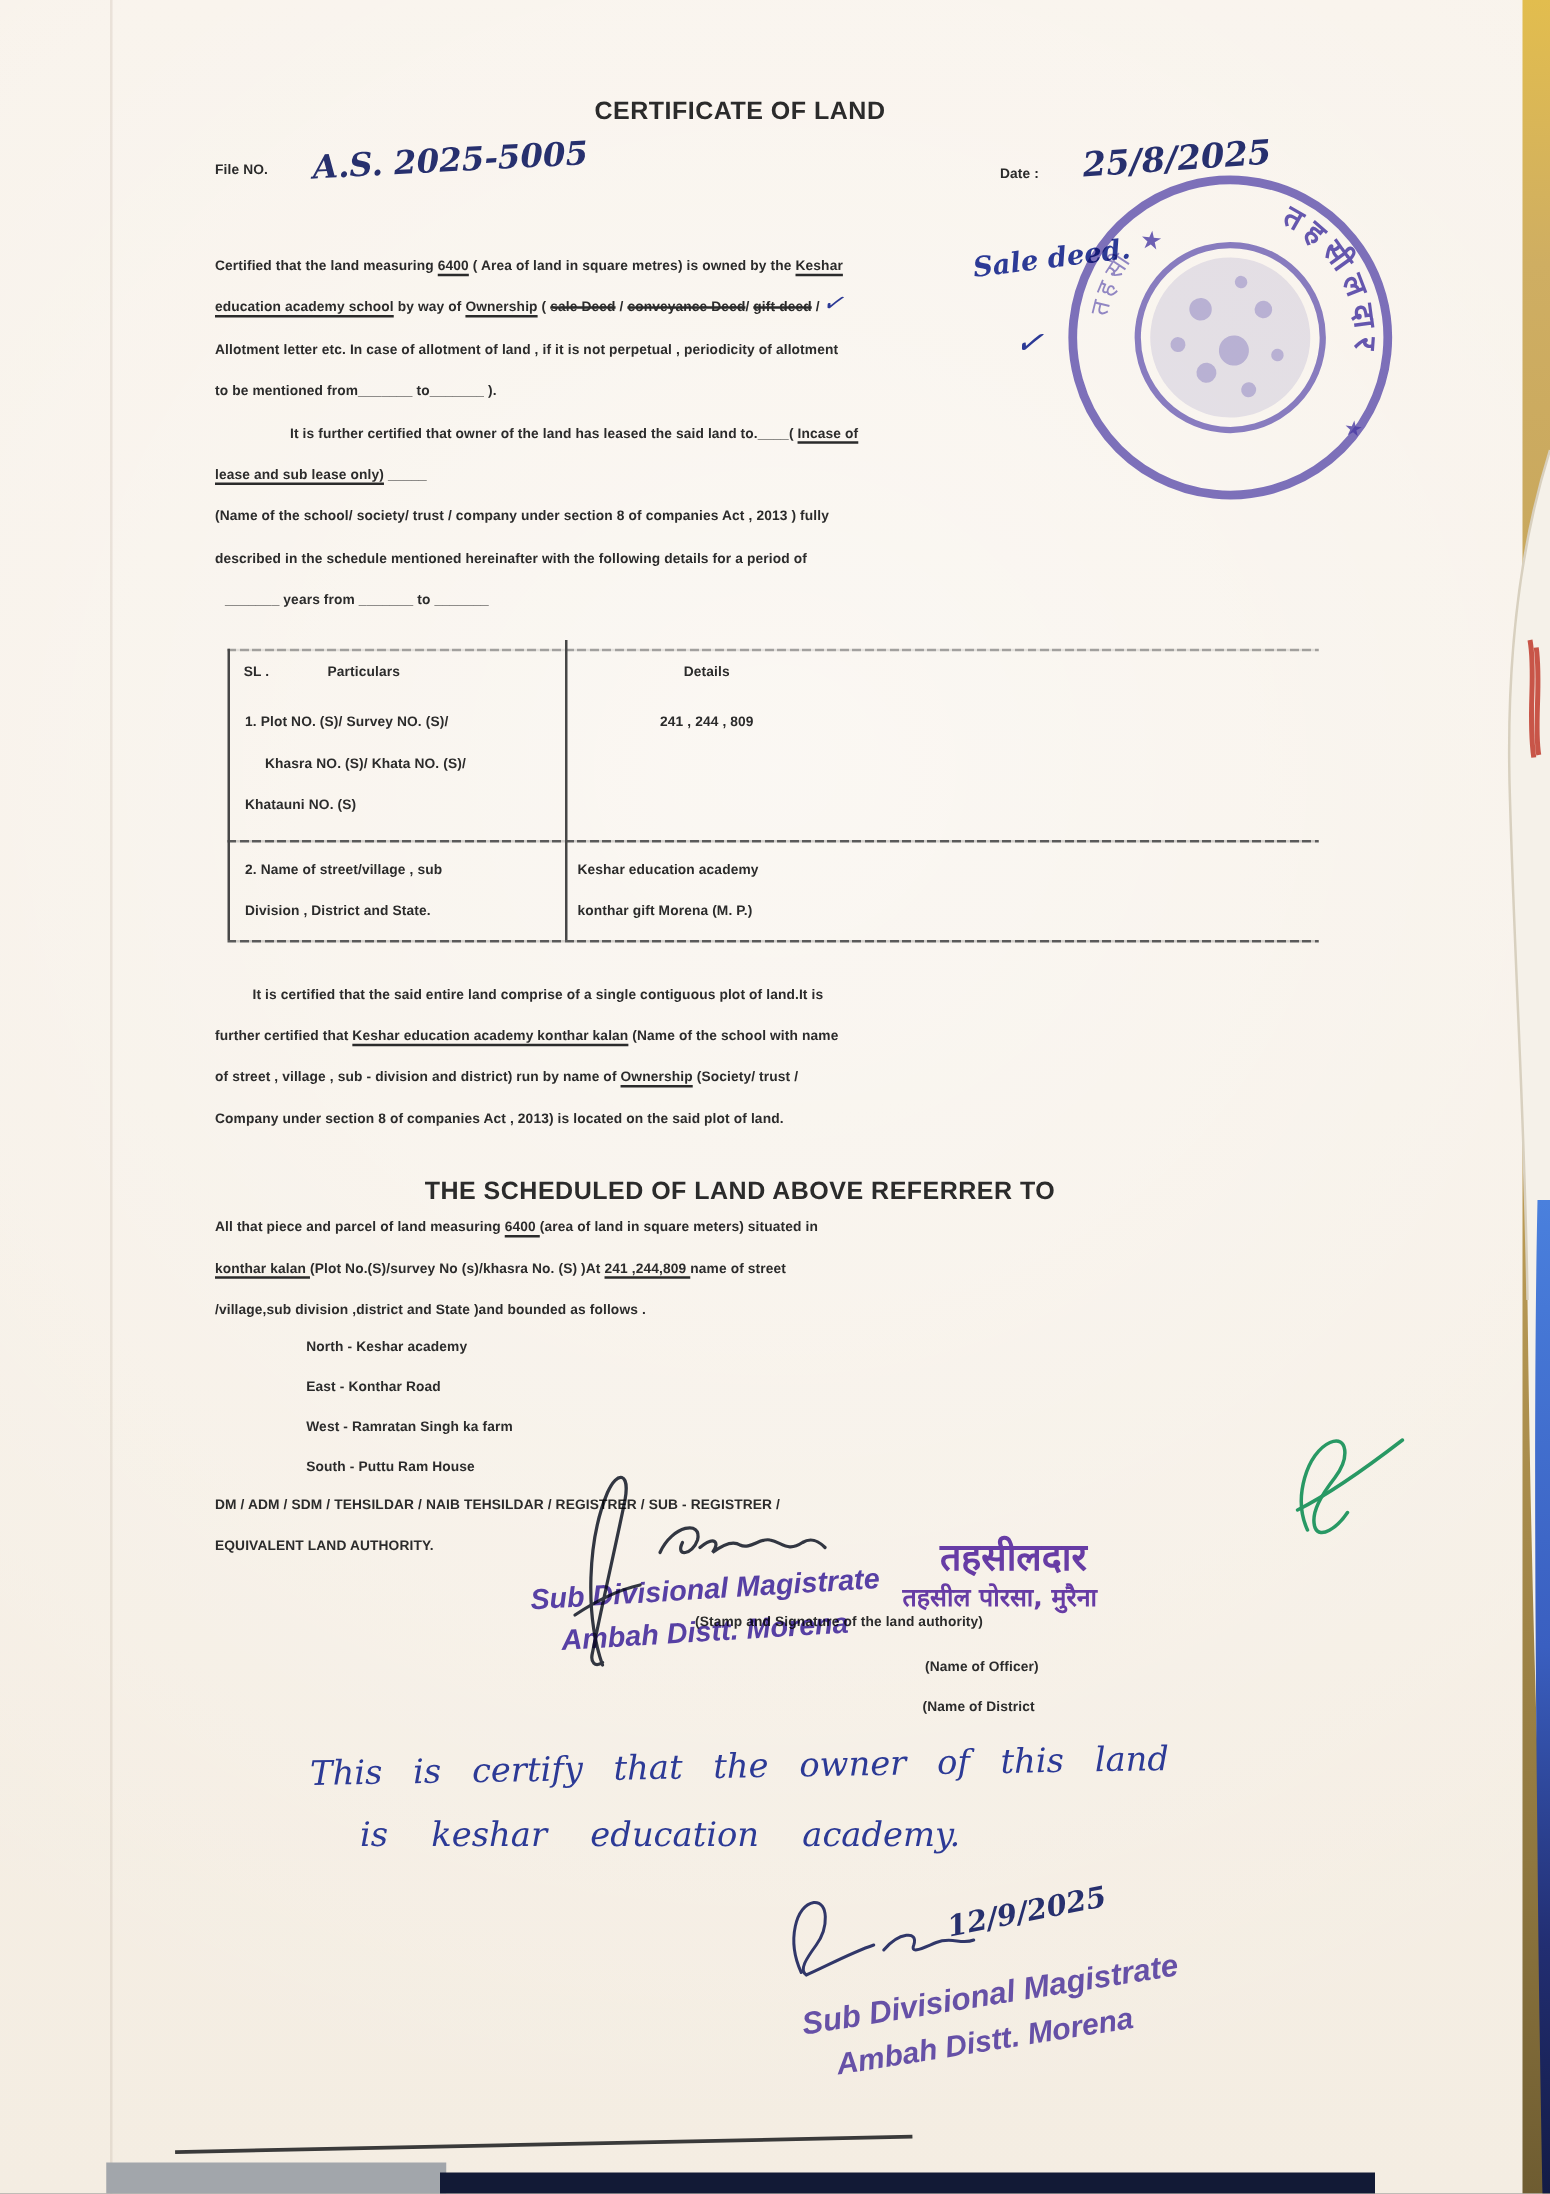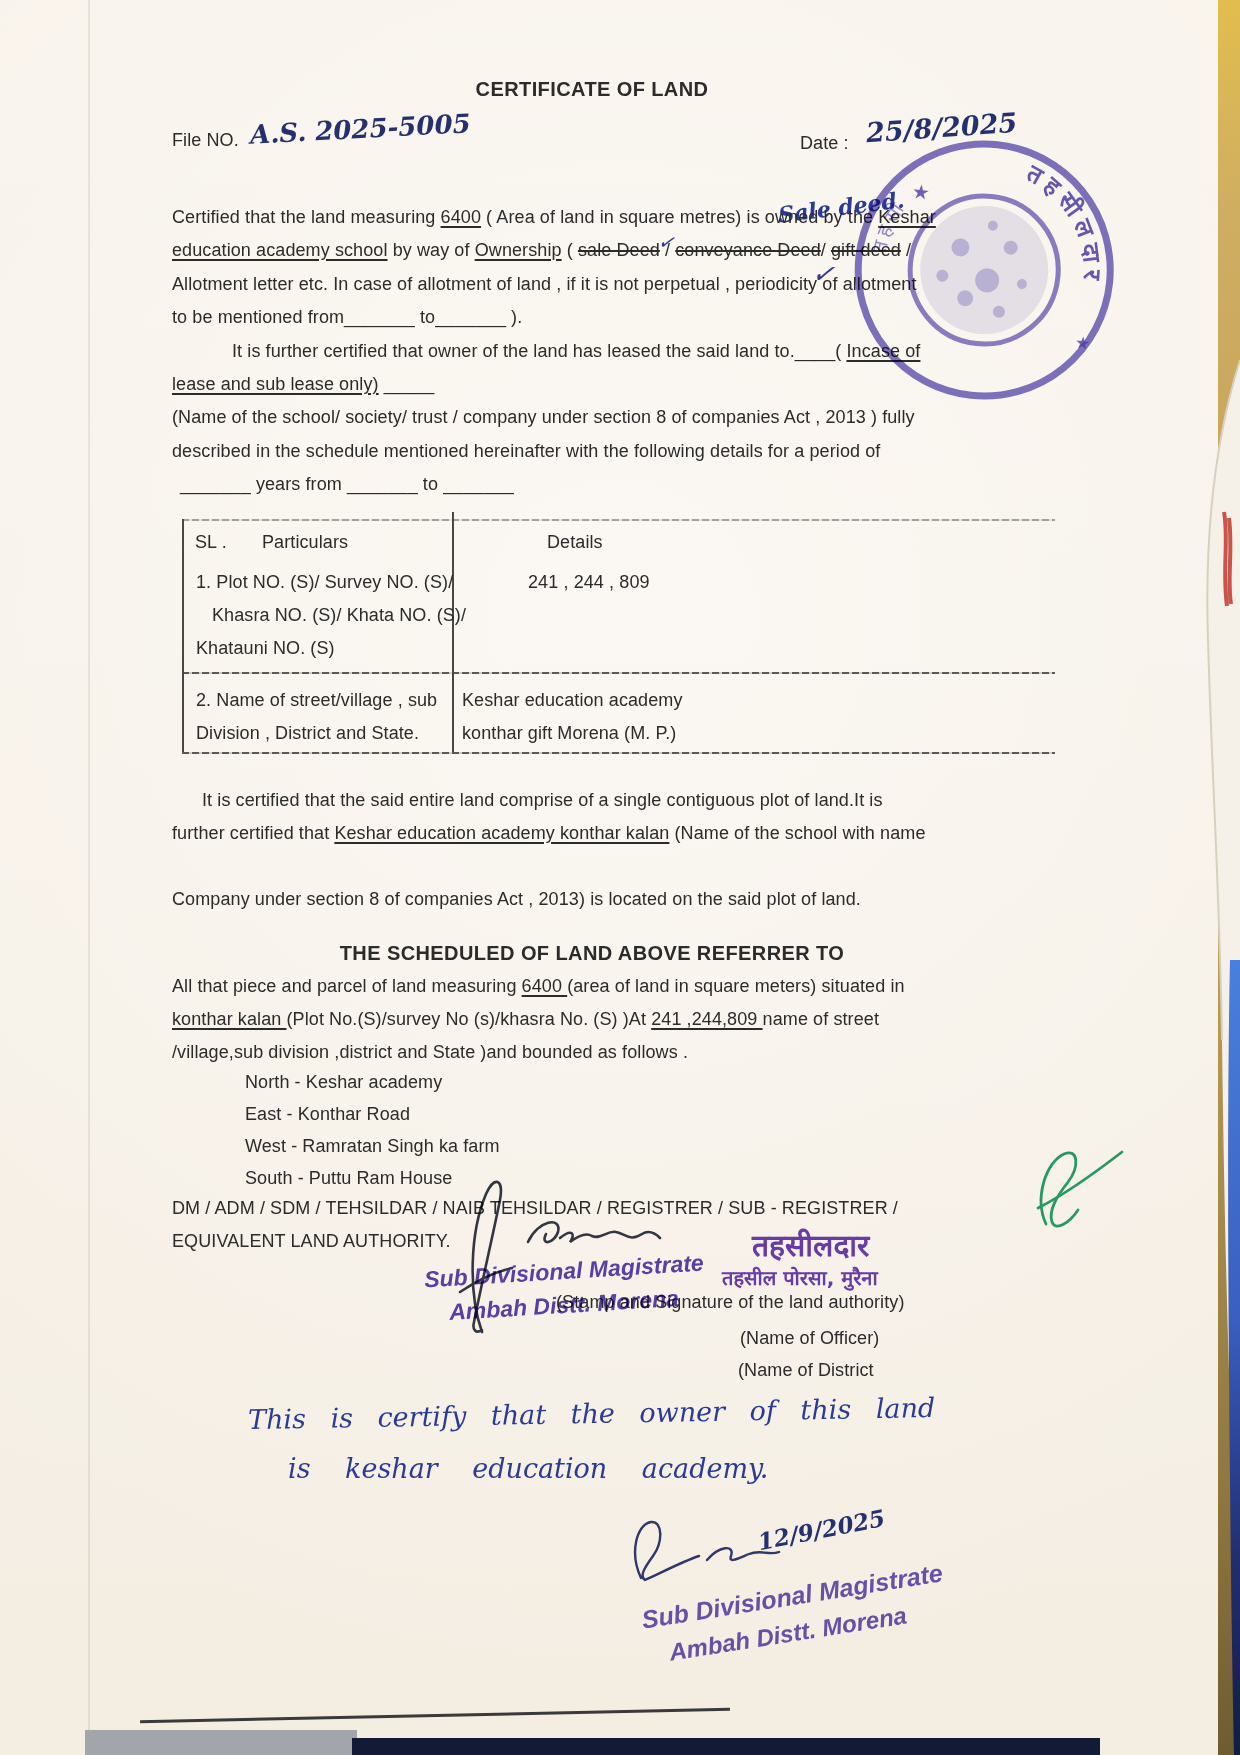--- a/index.html
+++ b/index.html
@@ -3,21 +3,21 @@
 <meta charset="utf-8">
 <style>
   html,body{margin:0;padding:0;background:#777;}
   .canvas{
     position:relative;width:1240px;height:1755px;overflow:hidden;
     font-family:"Liberation Sans",sans-serif;
     background:
       radial-gradient(130% 90% at 50% 35%, rgba(255,255,255,0.5), rgba(255,255,255,0) 70%),
       linear-gradient(#f8f2ea,#f4ede2);
   }
-  .pr{position:absolute;white-space:nowrap;font-weight:400;font-size:18px;color:#2b2b2b;letter-spacing:0.1px;}
+  .pr{position:absolute;white-space:nowrap;font-weight:700;font-size:11px;color:#2b2b2b;letter-spacing:0.1px;}
   .pr .u{text-decoration:underline;text-decoration-thickness:1.8px;text-underline-offset:3px;}
   .pr .st{text-decoration:line-through;text-decoration-thickness:2.2px;}
   .head{font-weight:700;font-size:20px;letter-spacing:0.4px;}
   .hw{position:absolute;white-space:nowrap;font-family:"DejaVu Serif",serif;font-style:italic;color:#2c3a96;}
   .stamp{position:absolute;white-space:nowrap;color:#5a43b4;mix-blend-mode:multiply;font-style:italic;font-weight:700;}
   .hindi{position:absolute;white-space:nowrap;font-family:"DejaVu Sans",sans-serif;font-weight:700;color:#6a3fb5;mix-blend-mode:multiply;}
   .hl{position:absolute;height:2px;background:repeating-linear-gradient(90deg,#5a5a5a 0 7px,rgba(90,90,90,.25) 7px 10px);}
   .vl{position:absolute;width:2px;background:#474747;}
   svg.abs{position:absolute;pointer-events:none;}
   .blend{mix-blend-mode:multiply;}
@@ -69,20 +69,21 @@
     <div class="pr" style="left:528px;top:572px;text-align:right;">241 , 244 , 809</div>
 
     <div class="pr" style="left:196px;top:690px;">2.   Name of street/village , sub</div>
     <div class="pr" style="left:196px;top:723px;text-align:right;">Division , District and State.</div>
     <div class="pr" style="left:462px;top:690px;">Keshar education academy</div>
     <div class="pr" style="left:462px;top:723px;">konthar gift Morena (M. P.)</div>
   </div>
 
   <div class="pr" style="left:202px;top:790px;"><span>It is certified that the said entire land comprise of a single contiguous plot of land.It is</span></div>
   <div class="pr" style="left:172px;top:823px;"><span>further certified that </span><span class="u">Keshar education academy konthar kalan</span><span> (Name of the school with name</span></div>
+  <div class="pr" style="left:172px;top:856px;"><span>of street , village , sub - division and district) run by name of </span><span class="u">Ownership</span><span> (Society/ trust /</span></div>
   <div class="pr" style="left:172px;top:889px;"><span>Company under section 8 of companies Act , 2013) is located on the said plot of land.</span></div>
 
   <div class="pr head" style="left:172px;top:942px;width:840px;text-align:center;">THE SCHEDULED OF LAND ABOVE REFERRER TO</div>
   <div class="pr" style="left:172px;top:976px;"><span>All that piece and parcel of land measuring </span><span class="u">6400 </span><span> (area of land in square meters) situated in</span></div>
   <div class="pr" style="left:172px;top:1009px;"><span class="u">konthar kalan </span><span>(Plot No.(S)/survey No (s)/khasra No. (S) )At </span><span class="u">241 ,244,809 </span><span>name of street</span></div>
   <div class="pr" style="left:172px;top:1042px;"><span>/village,sub division ,district and State )and bounded as follows .</span></div>
 
   <div class="pr" style="left:245px;top:1072px;">North - Keshar academy</div>
   <div class="pr" style="left:245px;top:1104px;text-align:right;">East - Konthar Road</div>
   <div class="pr" style="left:245px;top:1136px;">West - Ramratan Singh ka farm</div>

